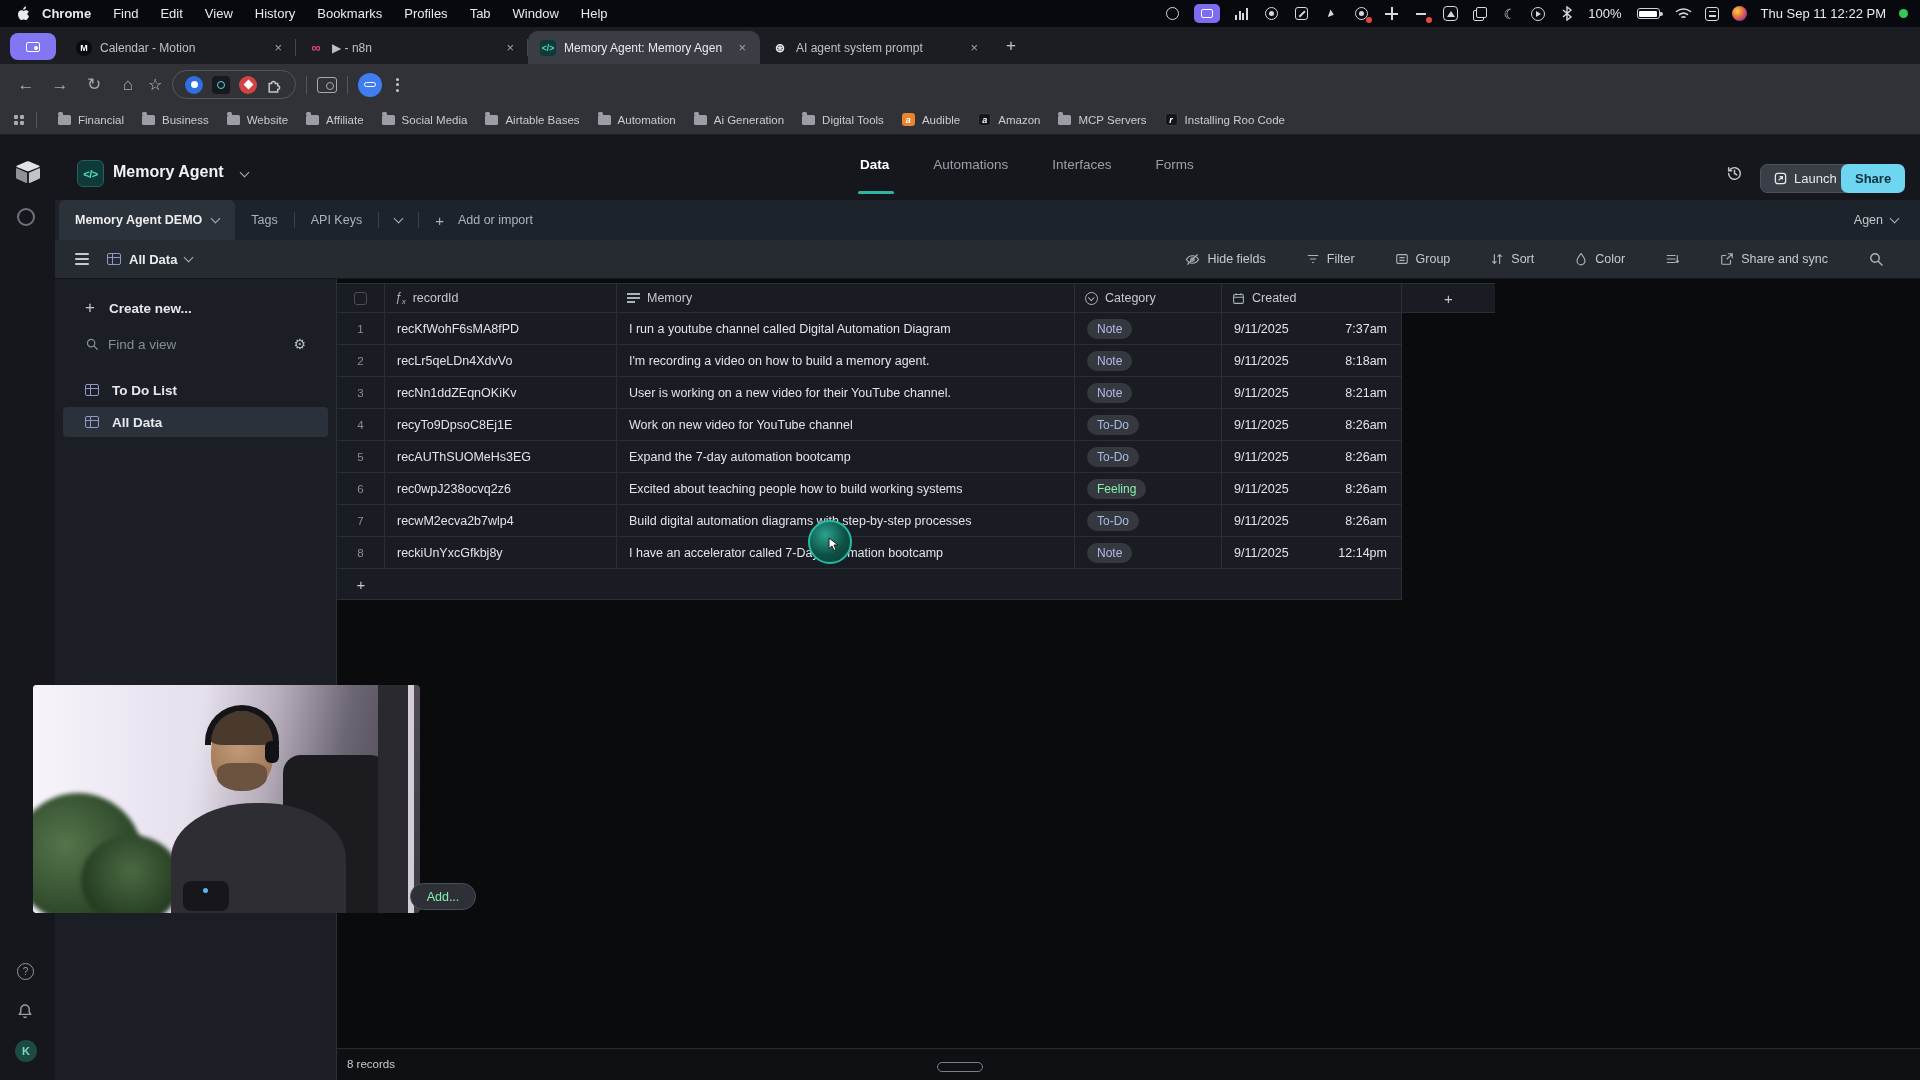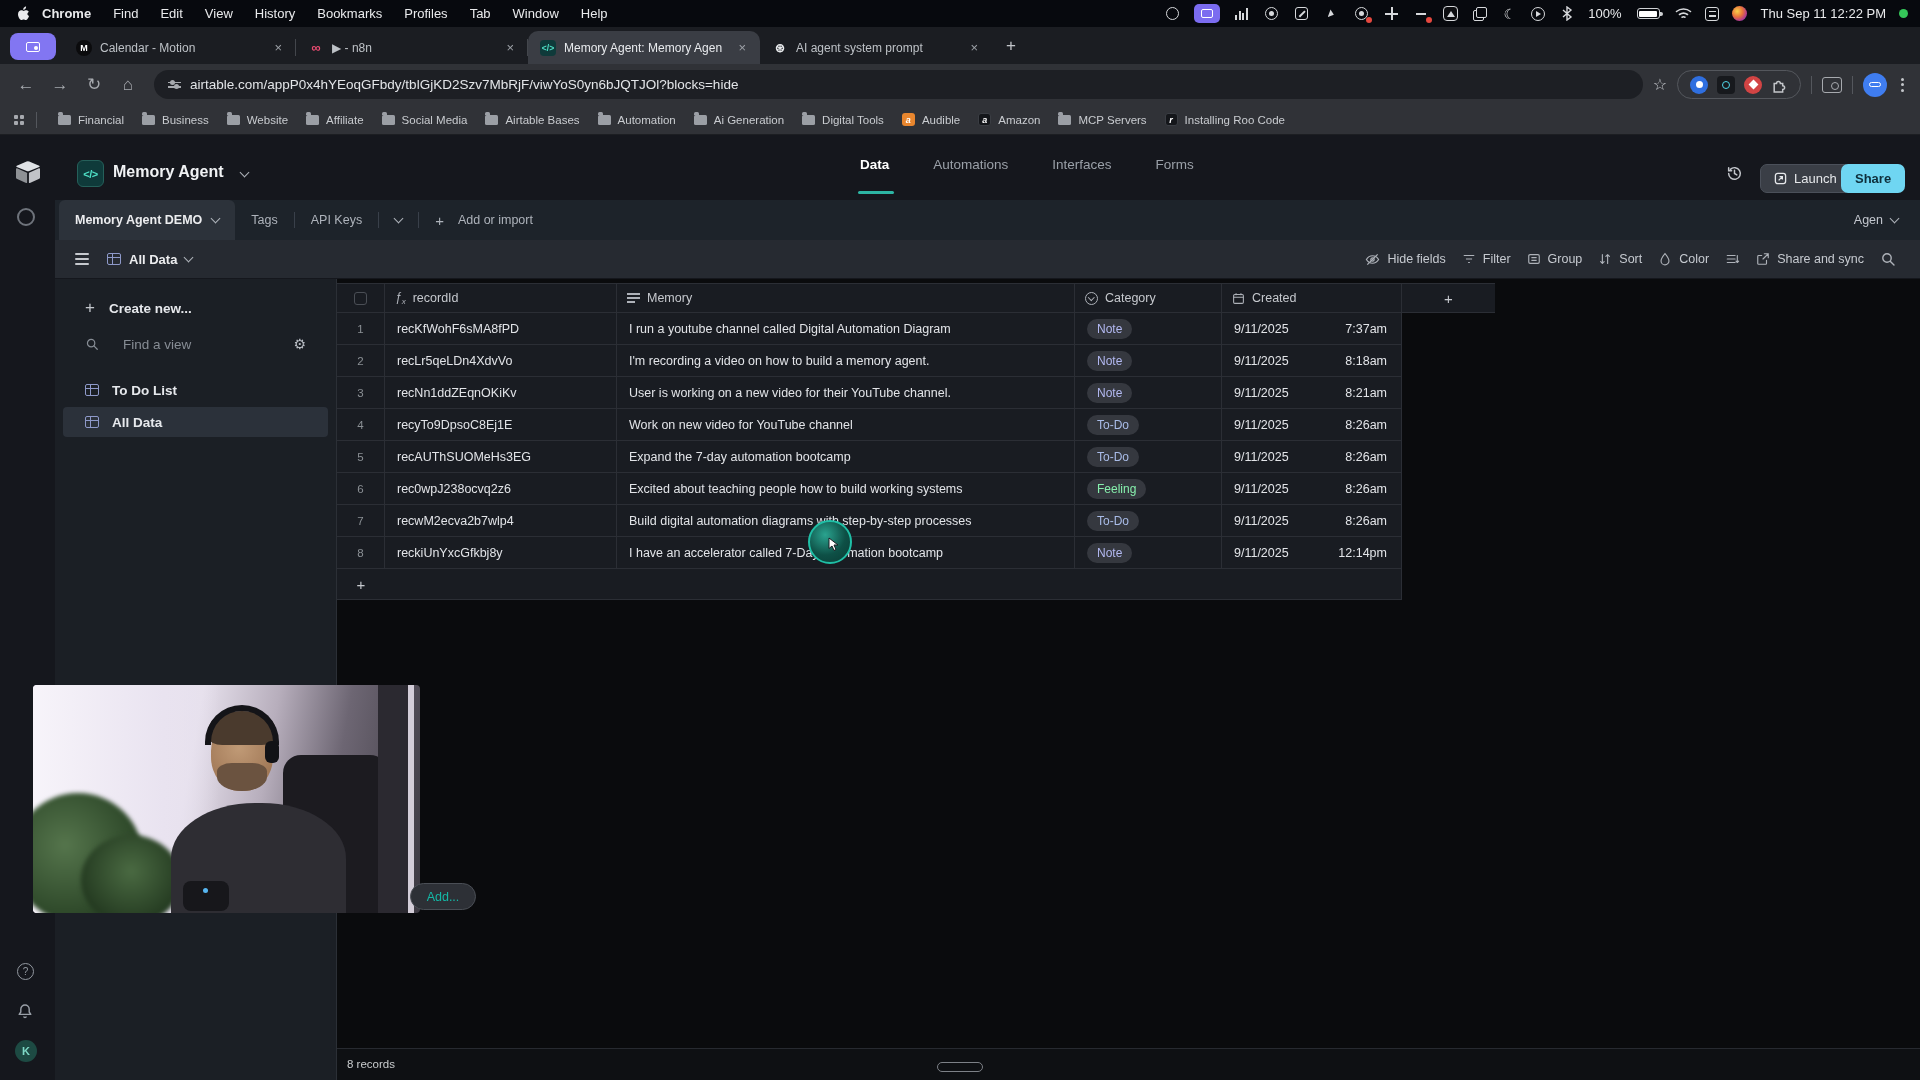--- a/index.html
+++ b/index.html
@@ -132,29 +132,29 @@
   .ts-plus{font-size:15px;color:#aeb3bb;margin-right:6px;}
   .ts-tools{margin-left:auto;display:flex;align-items:center;gap:8px;padding-right:22px;color:#c3c7ce;}
 
   .viewbar{position:absolute;top:105px;left:55px;right:0;height:39px;background:#262a31;display:flex;align-items:center;border-bottom:1px solid #15171d;font-size:12.5px;color:#c6cad0;}
   .hamb{display:flex;flex-direction:column;gap:3px;margin:0 18px 0 20px;}
   .hamb i{width:14px;height:1.8px;background:#c6c9ce;border-radius:1px;}
   .vb-view{display:flex;align-items:center;gap:8px;font-size:13px;font-weight:700;color:#ecedef;}
   .gridico{width:14px;height:12px;border:1.5px solid #8e99c9;border-radius:2px;position:relative;}
   .gridico::before{content:"";position:absolute;left:0;right:0;top:3px;height:1.3px;background:#8e99c9;}
   .gridico::after{content:"";position:absolute;top:0;bottom:0;left:4px;width:1.3px;background:#8e99c9;}
-  .vb-right{margin-left:auto;display:flex;align-items:center;gap:16px;padding-right:24px;}
+  .vb-right{margin-left:auto;display:flex;align-items:center;gap:40px;padding-right:36px;}
   .vb-act{display:flex;align-items:center;gap:7px;color:#c6cad0;}
   .vb-act svg{color:#aeb2b9;}
 
   
   .views-panel{position:absolute;top:144px;left:55px;width:282px;bottom:0;background:#1b1f25;border-right:1px solid #2b2f36;z-index:2;}
   .vp-create{position:absolute;left:0;right:0;top:14px;height:30px;display:flex;align-items:center;gap:14px;padding-left:30px;color:#e6e8ec;font-size:13.5px;font-weight:600;}
   .vp-create .plus{color:#c3c7cd;font-size:17px;font-weight:400;}
-  .vp-find{position:absolute;left:0;right:0;top:50px;height:30px;display:flex;align-items:center;gap:24px;padding:0 30px;color:#878d95;font-size:13.5px;}
+  .vp-find{position:absolute;left:0;right:0;top:50px;height:30px;display:flex;align-items:center;gap:9px;padding:0 30px;color:#878d95;font-size:13.5px;}
   .vp-find .grow{flex:1;}
   .vp-view{position:absolute;left:8px;right:8px;height:30px;display:flex;align-items:center;gap:13px;padding-left:22px;border-radius:4px;color:#e6e8ec;font-size:13.5px;font-weight:600;}
   .vp-view.sel{background:#2b313a;}
 
   
   .canvas{position:absolute;top:144px;left:337px;right:0;bottom:0;background:#0a0b0d;}
   .ghead{position:absolute;top:4px;left:0;width:1158px;height:30px;background:#191c22;border-top:1px solid #2b2e35;border-bottom:1px solid #2b2e35;display:grid;grid-template-columns:48px 232px 458px 147px 180px 93px;font-size:12.5px;color:#c6c9ce;}
   .hcell{display:flex;align-items:center;gap:7px;padding:0 10px;border-right:1px solid #2b2e35;}
   .hcell:last-child{border-right:none;justify-content:center;}
   .hcheck{width:13px;height:13px;border:1.5px solid #4a4e55;border-radius:3px;margin:auto;}
@@ -189,21 +189,21 @@
   .wc-head{position:absolute;left:178px;top:32px;width:62px;height:74px;border-radius:46%;background:radial-gradient(circle at 45% 42%,#c09a76,#9c7352 80%);}
   .wc-hair{position:absolute;left:176px;top:26px;width:66px;height:34px;border-radius:50% 50% 20% 20%;background:#4a3a2d;}
   .wc-beard{position:absolute;left:184px;top:78px;width:50px;height:28px;border-radius:30% 30% 50% 50%;background:#6b5340;}
   .wc-headset{position:absolute;left:172px;top:20px;width:74px;height:40px;border:6px solid #141418;border-bottom:none;border-radius:40px 40px 0 0;}
   .wc-earcup{position:absolute;left:232px;top:56px;width:14px;height:22px;border-radius:6px;background:#121216;}
   .wc-mic{position:absolute;left:150px;top:196px;width:46px;height:30px;border-radius:8px;background:#17171b;}
   .wc-micdot{position:absolute;left:170px;top:203px;width:5px;height:5px;border-radius:50%;background:#57b6f0;}
   .wc-monitor{position:absolute;right:12px;top:0;width:30px;height:100%;background:#2b2930;}
   .wc-monitor-edge{position:absolute;right:6px;top:0;width:6px;height:100%;background:#d3cdd8;}
 
-  .add-pill{position:absolute;left:410px;top:883px;width:66px;height:27px;border-radius:14px;background:#2d3036;border:1px solid #4a4e55;color:#14b8a6;font-size:12.5px;display:flex;align-items:center;justify-content:center;z-index:9;}
+  .add-pill{position:absolute;left:410px;top:883px;width:66px;height:27px;border-radius:14px;background:#2d3036;border:1px solid #4a4e55;color:#86efac;font-size:12.5px;display:flex;align-items:center;justify-content:center;z-index:9;}
 
   
   .cursor-halo{position:absolute;left:808px;top:520px;width:44px;height:44px;border-radius:50%;background:radial-gradient(circle at 38% 32%,#2aa38f,#0e5046 55%,#0a3b34 100%);border:2px solid #1fbfa6;z-index:20;}
   .cursor-halo svg{position:absolute;left:18px;top:15px;}
 </style>
 </head>
 <body>
 
 <div id="screen">
 
@@ -321,27 +321,20 @@
       <span class="x">×</span>
     </div>
     <div class="newtab">+</div>
   </div>
 
   <div class="toolbar">
     <span class="navico">←</span>
     <span class="navico">→</span>
     <span class="navico">↻</span>
     <span class="navico">⌂</span>
-    <div class="omnibox">
-      <span class="tune">
-          <i></i>
-          <i></i>
-        </span>
-      <span class="urltext">airtable.com/appP0x4hYEoqGFbdy/tblGjKD2Szv7MbRjF/viwYoS0yn6bJQTJOl?blocks=hide</span>
-    </div>
     <div class="tb-right">
       <span class="star">☆</span>
       <div class="extpill">
         <span class="ext ext-blue">
             <i></i>
           </span>
         <span class="ext ext-react">
             <i></i>
           </span>
         <span class="ext ext-red">

